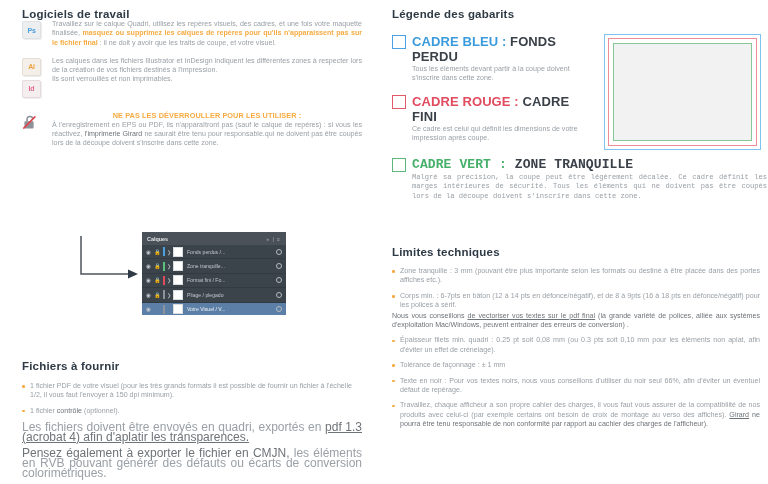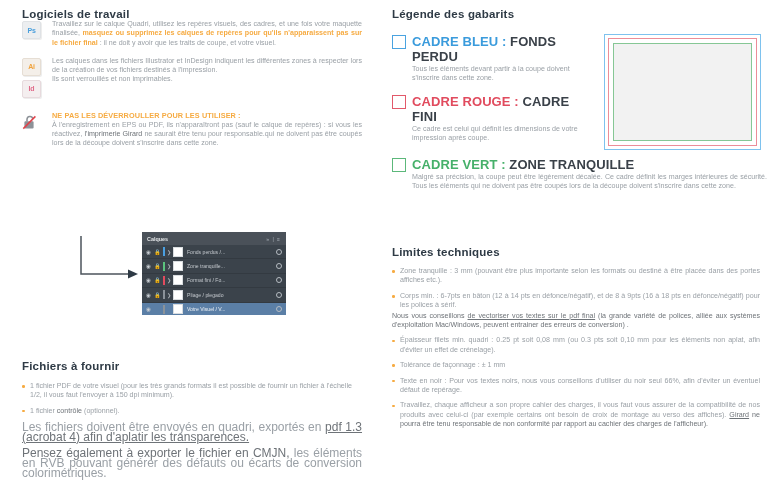--- a/index.html
+++ b/index.html
@@ -23,21 +23,21 @@
     letter-spacing:.2px;
   }
 
   
   .body-txt{
     font-size:7.1px;
     line-height:9.3px;
     color:#9aa0a6;
     text-align:justify;
   }
-  .orange-b{color:#f6ab42;font-weight:bold;}
+  .orange-b{color:#f6ab42;font-weight:bold;text-align:center;}
   .dark{color:#6e7378;font-weight:normal;}
   .u{text-decoration:underline;}
 
   
   .left-inner{position:absolute;left:22px;top:8px;width:340px;}
   .sw-head{margin-bottom:13px;}
 
   .row{display:flex;margin-bottom:9px;}
   .app-icons{width:30px;flex:0 0 30px;padding-top:1px;}
   .app-icon{
@@ -138,21 +138,21 @@
   }
   .dia-red{
     width:100%;height:100%;box-sizing:border-box;
     border:1.3px solid #ec8d98;padding:4px;
   }
   .dia-green{
     width:100%;height:100%;box-sizing:border-box;
     border:1.3px solid #86c795;background:#f2f2f2;
   }
 
-  .leg-wide{margin-top:-2px;}
+  .leg-wide{margin-top:-2px;font-family:Liberation Mono, monospace;}
   .leg-wide .leg-body{width:355px;}
 
   .limits{position:absolute;left:8px;top:246px;width:368px;}
   .limits h2{margin-bottom:9px;}
   .lim-b{
     position:relative;padding-left:8px;margin-bottom:6px;
     font-size:7.1px;line-height:9.4px;color:#9aa0a6;text-align:justify;
   }
   .lim-b:before{
     content:"";position:absolute;left:0;top:3.2px;

